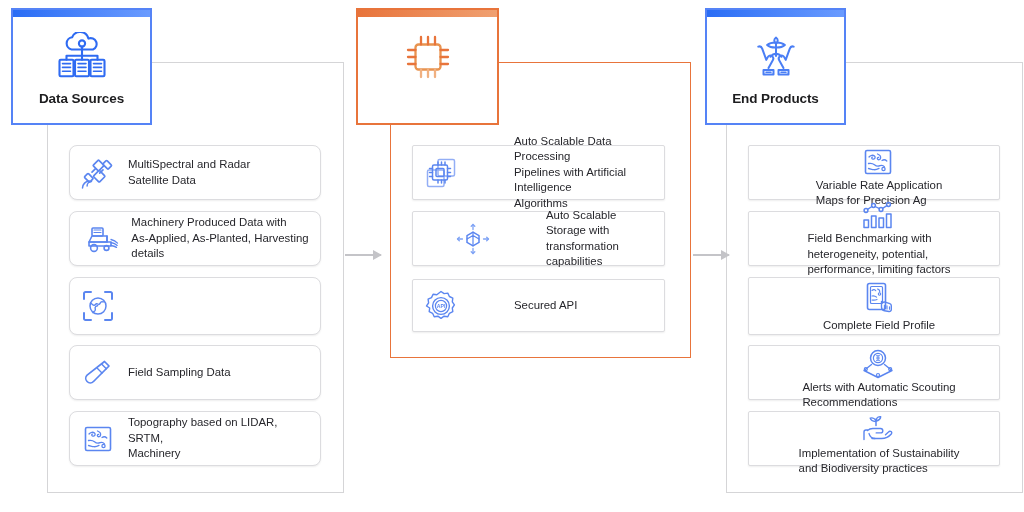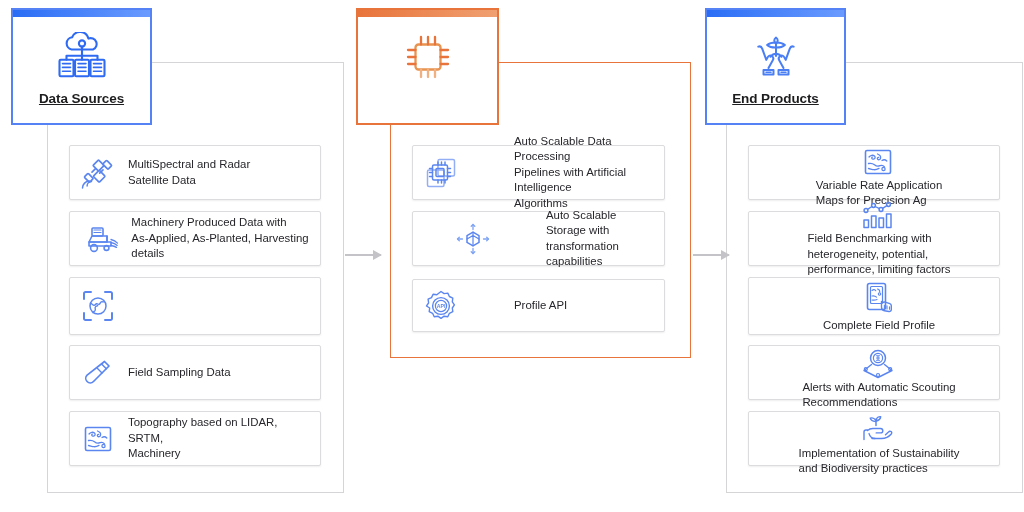--- a/index.html
+++ b/index.html
@@ -52,21 +52,20 @@
     margin-top: 4px;
   }
   .header-card .hc-title {
     font-size: 13.5px;
     font-weight: bold;
     color: #1d1d1f;
     line-height: 15px;
     letter-spacing: -0.1px;
     margin-top: 3px;
     white-space: pre-line;
-    text-decoration: underline;
   }
 
   #hdr-sources {
     left: 11px; top: 8px; width: 141px; height: 117px;
     border: 2px solid #5583f6;
   }
   #hdr-sources .topbar { background: linear-gradient(90deg, #2a6df5 0%, #6a9bff 100%); }
 
   #hdr-platform {
     left: 356px; top: 8px; width: 143px; height: 117px;
@@ -103,21 +102,21 @@
   .item-card .ic-label {
     font-size: 11.4px;
     line-height: 15.4px;
     color: #26262b;
     padding-left: 10px;
     padding-right: 8px;
     white-space: pre-line;
   }
 
   
-  .col-left  { left: 69px; width: 252px; }
+  .col-left  { left: 69px; width: 252px; border-radius: 8px; }
   .col-mid   { left: 412px; width: 253px; gap: 43px; }
   .col-right { left: 748px; width: 252px; flex-direction: column; }
 
   .row-a { top: 145px;  height: 55px; }
   .row-b { top: 211px;  height: 55px; justify-content: center; }
   .row-c { top: 277px;  height: 58px; }
   .row-d { top: 345px;  height: 55px; }
   .row-e { top: 411px;  height: 55px; }
 
   .mrow-a { top: 145px; height: 55px; }
@@ -309,21 +308,21 @@
 
 <div class="item-card col-mid mrow-c">
   <div class="ic-icon">
     <svg width="34" height="34" viewBox="0 0 34 34" fill="none" stroke="#5b86f0" stroke-width="1.4" stroke-linecap="round" stroke-linejoin="round">
       <path d="M17 2.5l3.1 2.1 3.7-.5 1.6 3.4 3.4 1.6-.5 3.7 2.1 3.1-2.1 3.1.5 3.7-3.4 1.6-1.6 3.4-3.7-.5-3.1 2.1-3.1-2.1-3.7.5-1.6-3.4-3.4-1.6.5-3.7L2.5 17l2.1-3.1-.5-3.7 3.4-1.6L9.1 5.2l3.7.5z"></path>
       <circle cx="17" cy="17" r="8.4"></circle>
       <circle cx="17" cy="17" r="5.6" stroke-width="1.2"></circle>
       <text x="17" y="19.1" font-family="Liberation Sans, sans-serif" font-size="5.2" font-weight="bold" fill="#5b86f0" stroke="none" text-anchor="middle">API</text>
     </svg>
   </div>
-  <div class="ic-label">Profile API</div>
+  <div class="ic-label">Secured API</div>
 </div>
 
 <div class="item-card col-right row-a">
   <div class="ic-icon">
     <svg width="32" height="32" viewBox="0 0 32 32" fill="none" stroke="#5b86f0" stroke-width="1.6" stroke-linecap="round" stroke-linejoin="round">
       <rect x="3.5" y="4.5" width="25" height="23" rx="1.5"></rect>
       <path d="M7 11c1.5-2 4-2.3 5.5-.9 1.3 1.2.4 2.8-1 3-1.6.3-2.4-1.3-1.2-2" stroke-width="1.3"></path>
       <path d="M15.5 8c2.2.8 3.5 2.5 3 4.3-.4 1.5-2 1.8-2.8 1-.8-.8-.2-2 .9-1.9" stroke-width="1.3"></path>
       <path d="M6.5 17.5c2.5-.5 4.5 0 6 1.3 1.6 1.4 3.6 1.7 5.5.9 1.7-.7 3.3-.3 4.3 1" stroke-width="1.3"></path>
       <path d="M6.5 22.5c2 .4 3.8 1 5.5 1.2 2 .2 3.5-.5 5-1.3" stroke-width="1.3"></path>

